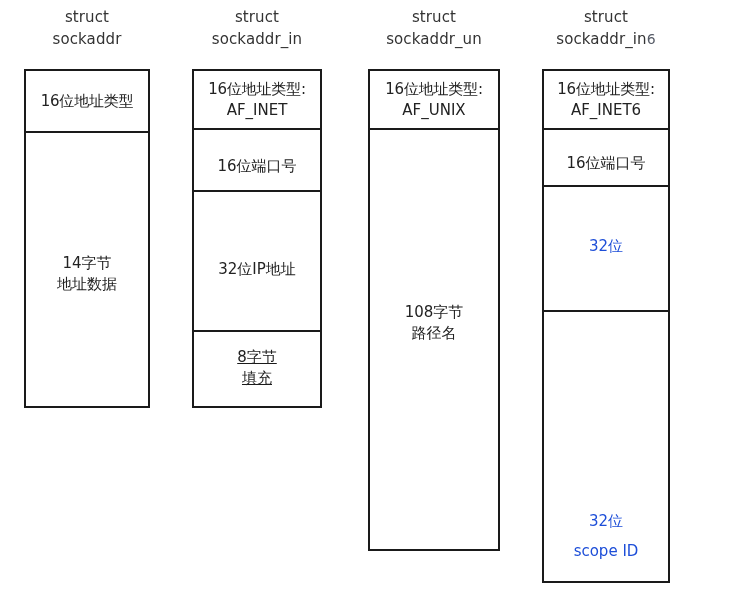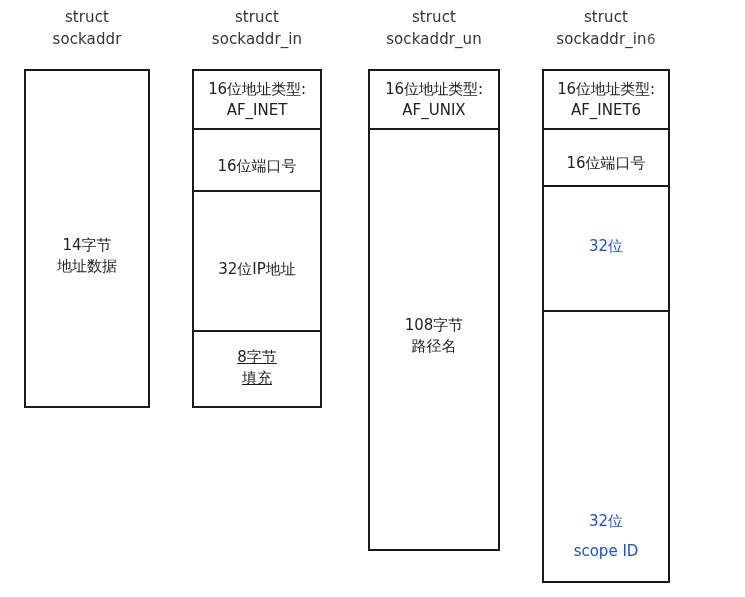--- a/index.html
+++ b/index.html
@@ -90,21 +90,26 @@
   }
 </style>
 </head>
 <body>
 
 <div id="diagram">
 
   <div class="struct-column" style="left:24px; top:6px; width:126px; height:402px;">
     <div class="struct-title"><span>struct</span><br><span>sockaddr</span></div>
     <div class="struct-box" style="top:63px; width:126px; height:339px;">
-      <div class="struct-cell last" style="top:48px; height:273px;">
+      <div class="struct-cell" style="top:0px; height:62px;">
+        <div class="cell-body">
+          <span class="cell-line wide">16位地址类型</span>
+        </div>
+      </div>
+      <div class="struct-cell last" style="top:66px; height:273px;">
         <div class="cell-body">
           <span class="cell-line">14字节</span>
           <span class="cell-line">地址数据</span>
         </div>
       </div>
     </div>
   </div>
 
   <div class="struct-column" style="left:192px; top:6px; width:130px; height:402px;">
     <div class="struct-title"><span>struct</span><br><span>sockaddr_in</span></div>
@@ -136,21 +141,21 @@
 
   <div class="struct-column" style="left:368px; top:6px; width:132px; height:545px;">
     <div class="struct-title"><span>struct</span><br><span>sockaddr_un</span></div>
     <div class="struct-box" style="top:63px; width:132px; height:482px;">
       <div class="struct-cell" style="top:0px; height:59px;">
         <div class="cell-body">
           <span class="cell-line wide">16位地址类型:</span>
           <span class="cell-line">AF_UNIX</span>
         </div>
       </div>
-      <div class="struct-cell last" style="top:67px; height:419px;">
+      <div class="struct-cell last" style="top:54px; height:419px;">
         <div class="cell-body" style="padding-bottom:24px;">
           <span class="cell-line">108字节</span>
           <span class="cell-line">路径名</span>
         </div>
       </div>
     </div>
   </div>
 
   <div class="struct-column" style="left:542px; top:6px; width:128px; height:577px;">
     <div class="struct-title"><span>struct</span><br><span>sockaddr_in</span><span class="sup6">6</span></div>

